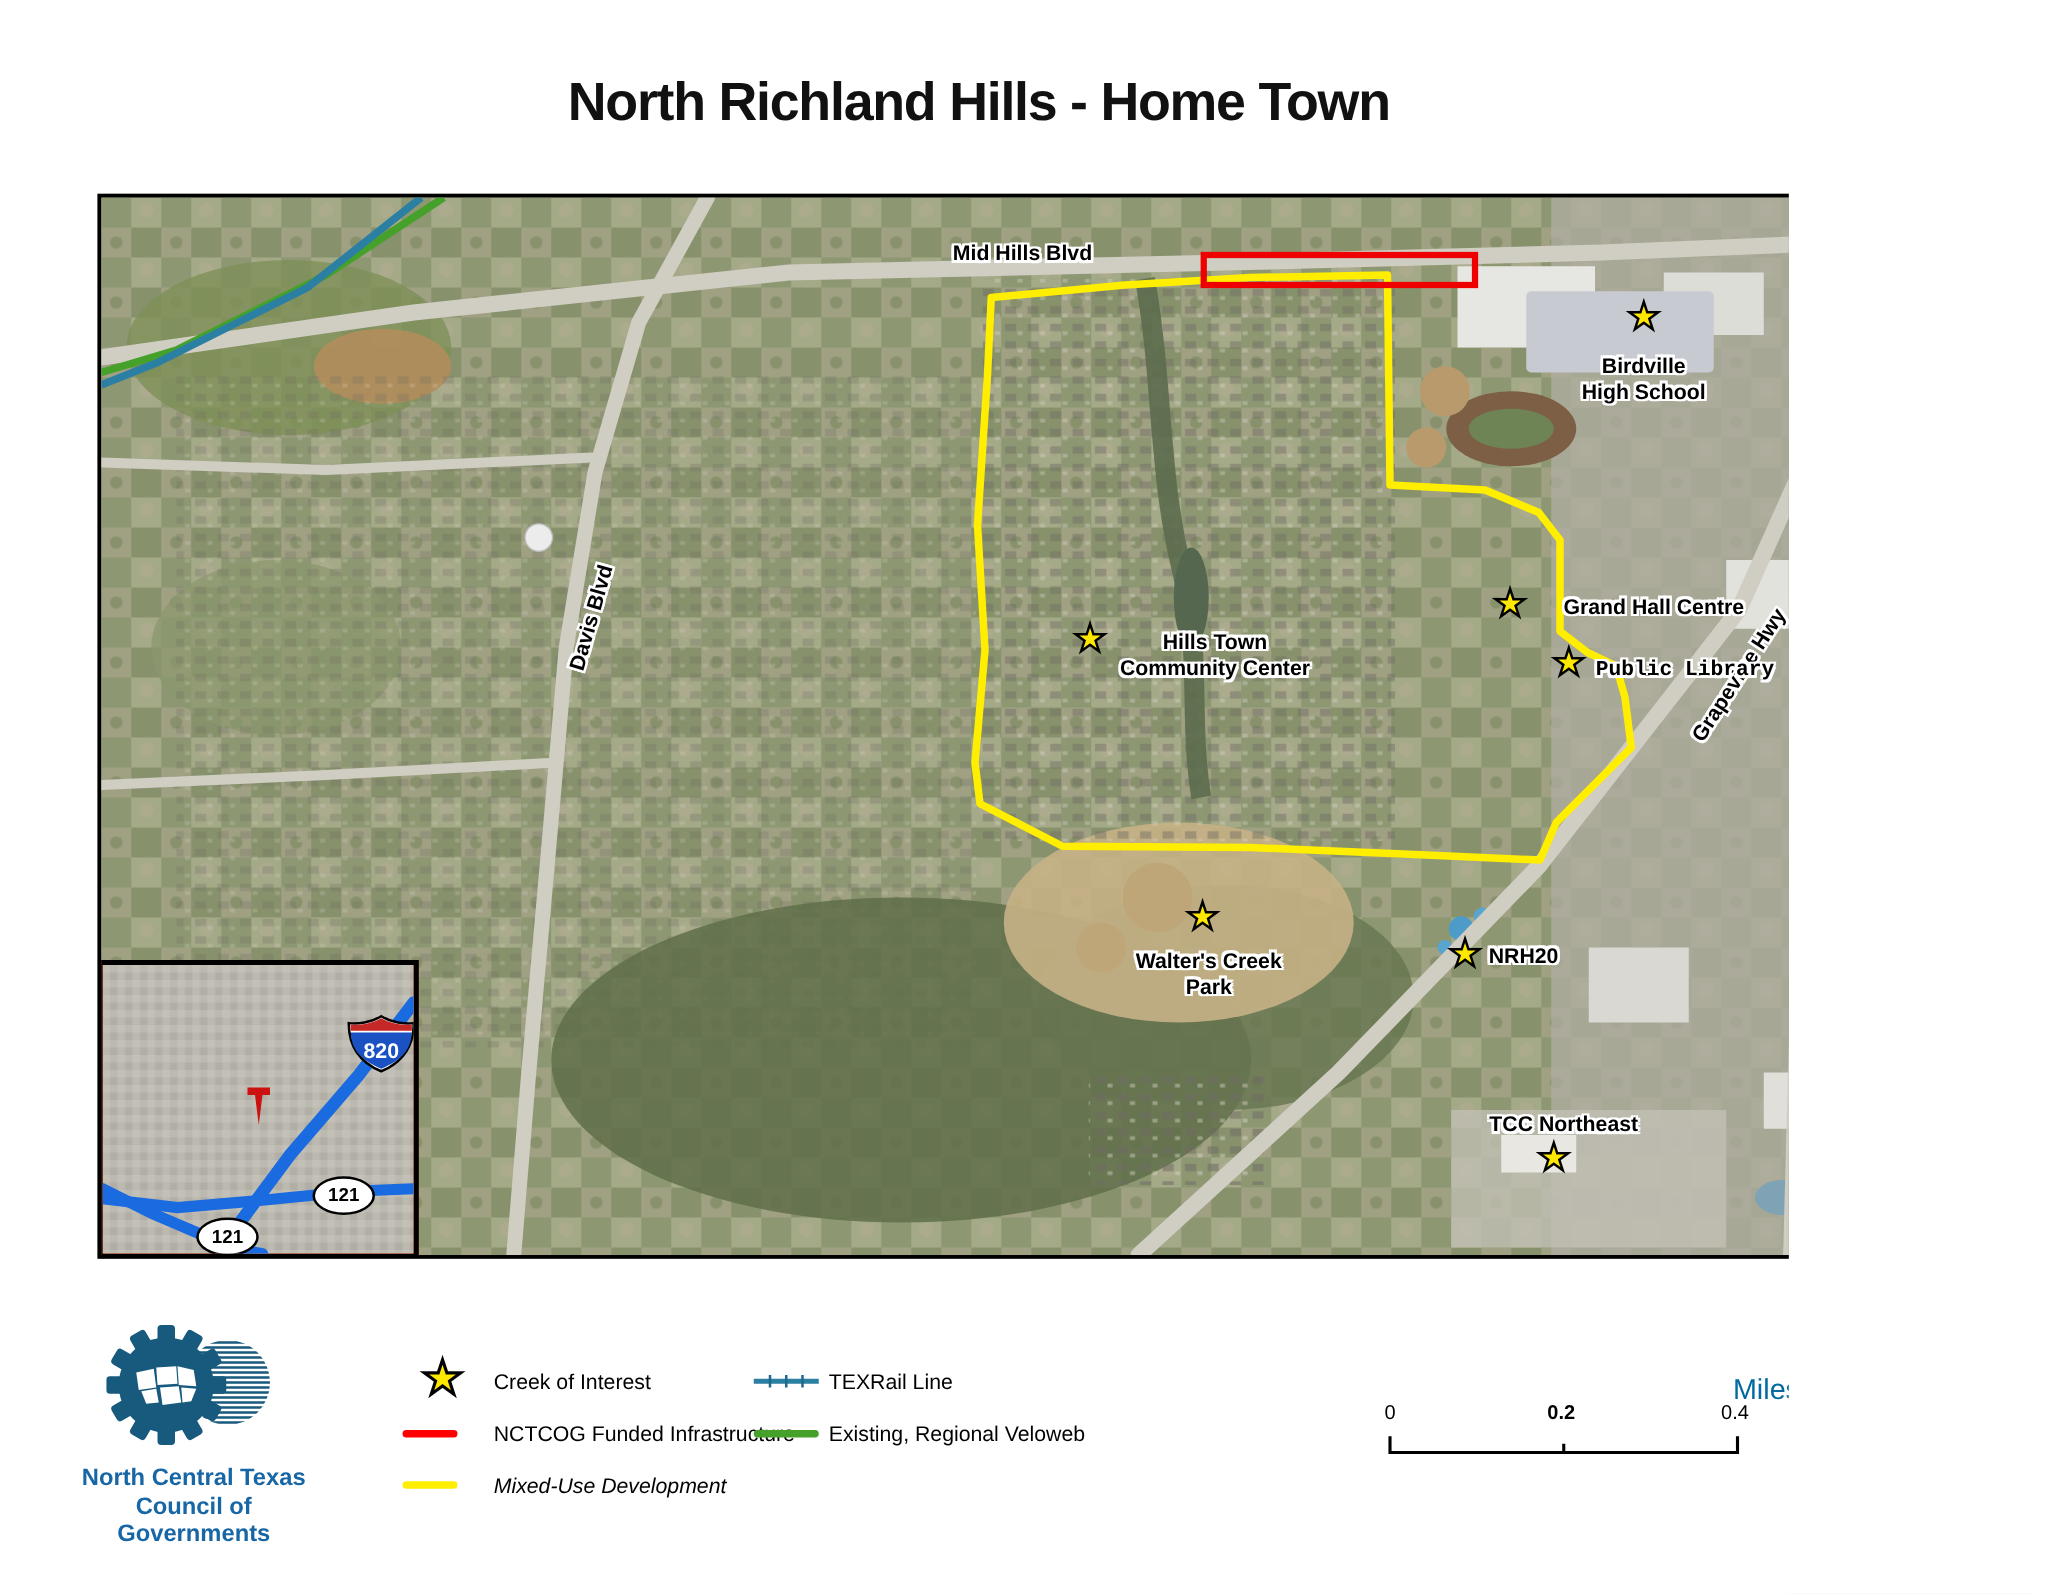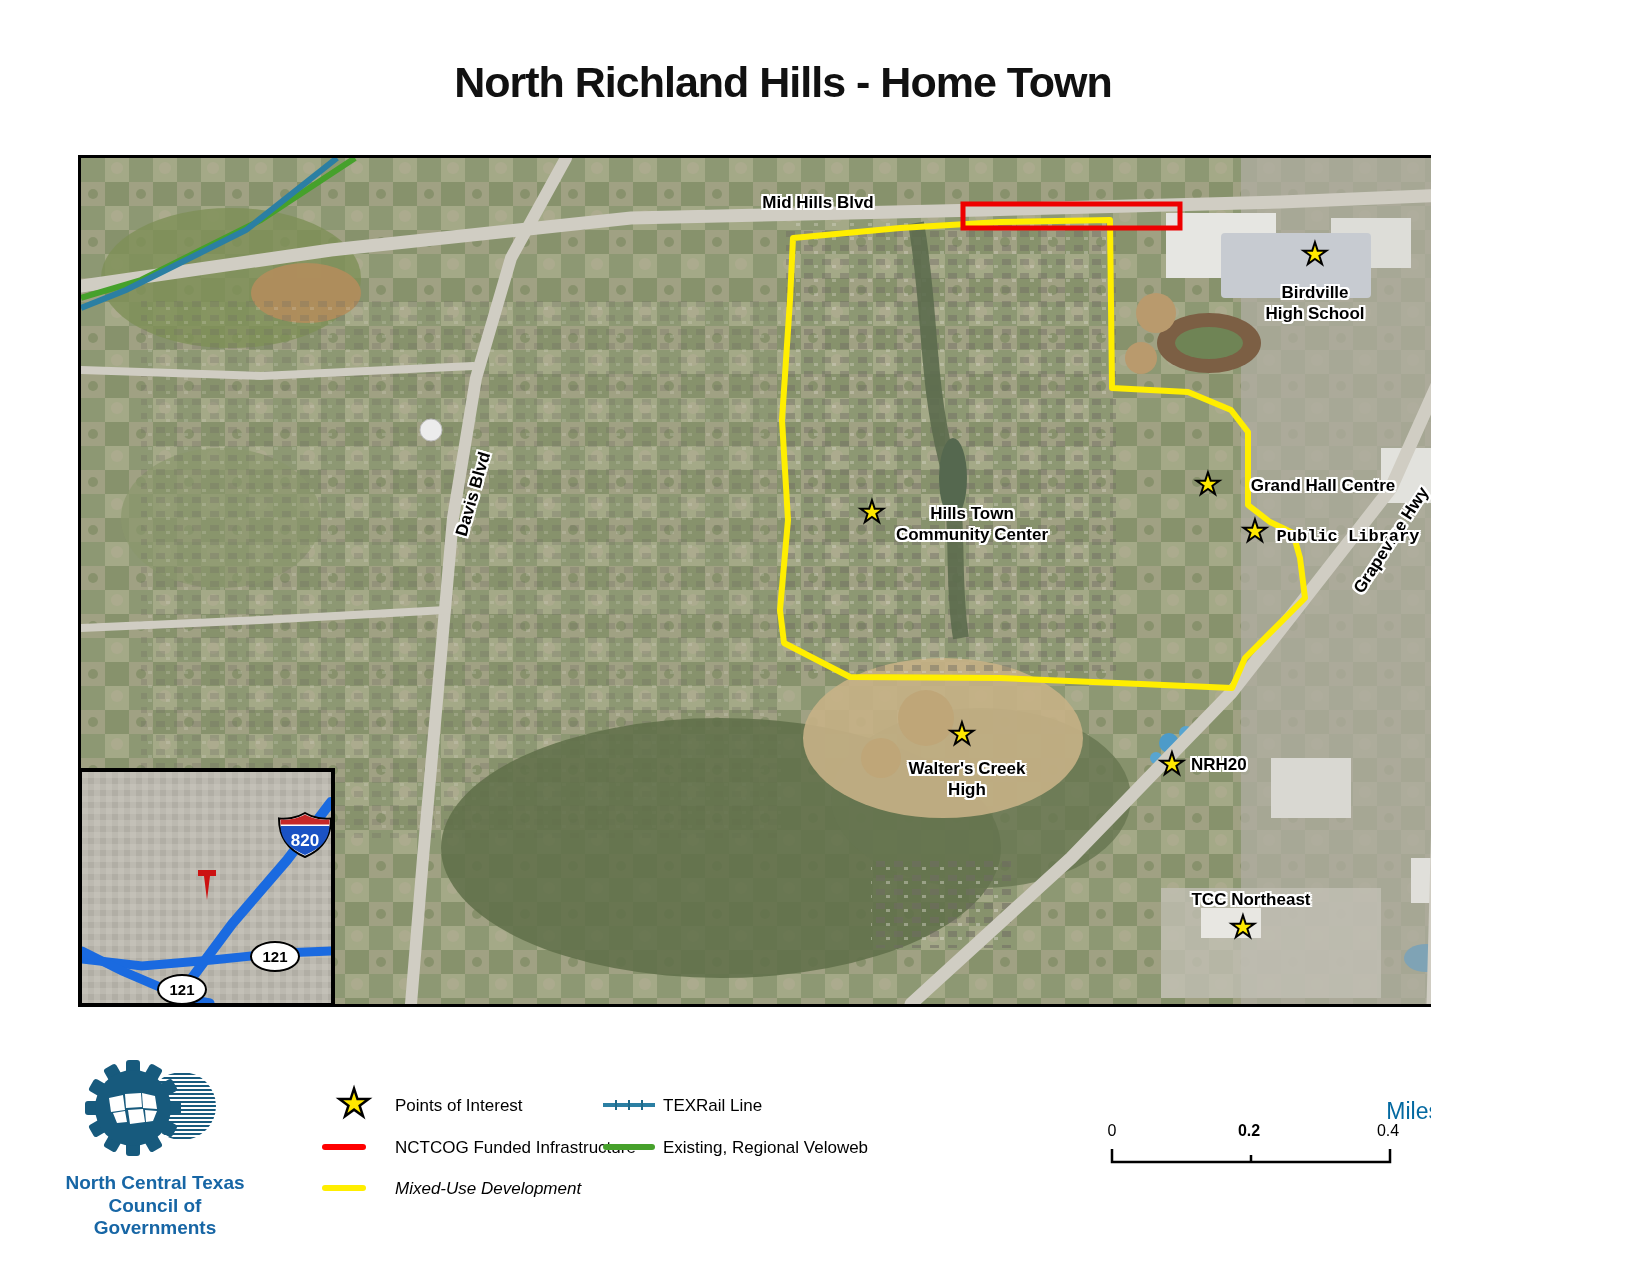--- a/index.html
+++ b/index.html
@@ -142,21 +142,21 @@
     </div>
     <div class="abs halo poi-label" style="left:1167px;top:368px;width:200px;font-family:Liberation Mono, monospace;">
       <div>Public Library</div>
     </div>
     <div class="abs halo poi-label" style="left:791px;top:345px;width:200px;">
       <div>Hills Town</div>
       <div>Community Center</div>
     </div>
     <div class="abs halo poi-label" style="left:786px;top:600px;width:200px;">
       <div>Walter's Creek</div>
-      <div>High</div>
+      <div>Park</div>
     </div>
     <div class="abs halo" style="left:1110px;top:596px;">
       <div>NRH20</div>
     </div>
     <div class="abs halo poi-label" style="left:1070px;top:731px;width:200px;">
       <div>TCC Northeast</div>
     </div>
 
     <div id="inset" class="abs">
       <svg width="249" height="231" viewBox="0 0 249 231">
@@ -179,21 +179,21 @@
         <text x="28" y="35" text-anchor="middle" fill="#fff" font-size="17" font-weight="bold" font-family="Liberation Sans, sans-serif">820</text>
       </svg>
 
       <div class="abs oval-shield" style="left:168px;top:169px;">121</div>
       <div class="abs oval-shield" style="left:75px;top:202px;">121</div>
     </div>
   </div>
 
   <div>
     <span class="abs legend-star" style="left:354px;top:1105px;">★</span>
-    <div class="abs legend-label" style="left:395px;top:1096px;">Points of Interest</div>
+    <div class="abs legend-label" style="left:395px;top:1096px;">Creek of Interest</div>
 
     <div class="abs swatch-line" style="left:322px;top:1144px;width:44px;background:#ff0000;"></div>
     <div class="abs legend-label" style="left:395px;top:1138px;">NCTCOG Funded Infrastructure</div>
 
     <div class="abs swatch-line" style="left:322px;top:1185px;width:44px;background:#ffee00;"></div>
     <div class="abs legend-label" style="left:395px;top:1179px;font-style:italic;">Mixed-Use Development</div>
 
     <div class="abs" style="left:603px;top:1100px;width:52px;height:10px;">
       <div class="abs" style="left:0;top:3px;width:52px;height:4px;background:#2b7fa3;"></div>
       <div class="abs" style="left:12px;top:0;width:2px;height:10px;background:#1f6a8a;"></div>

